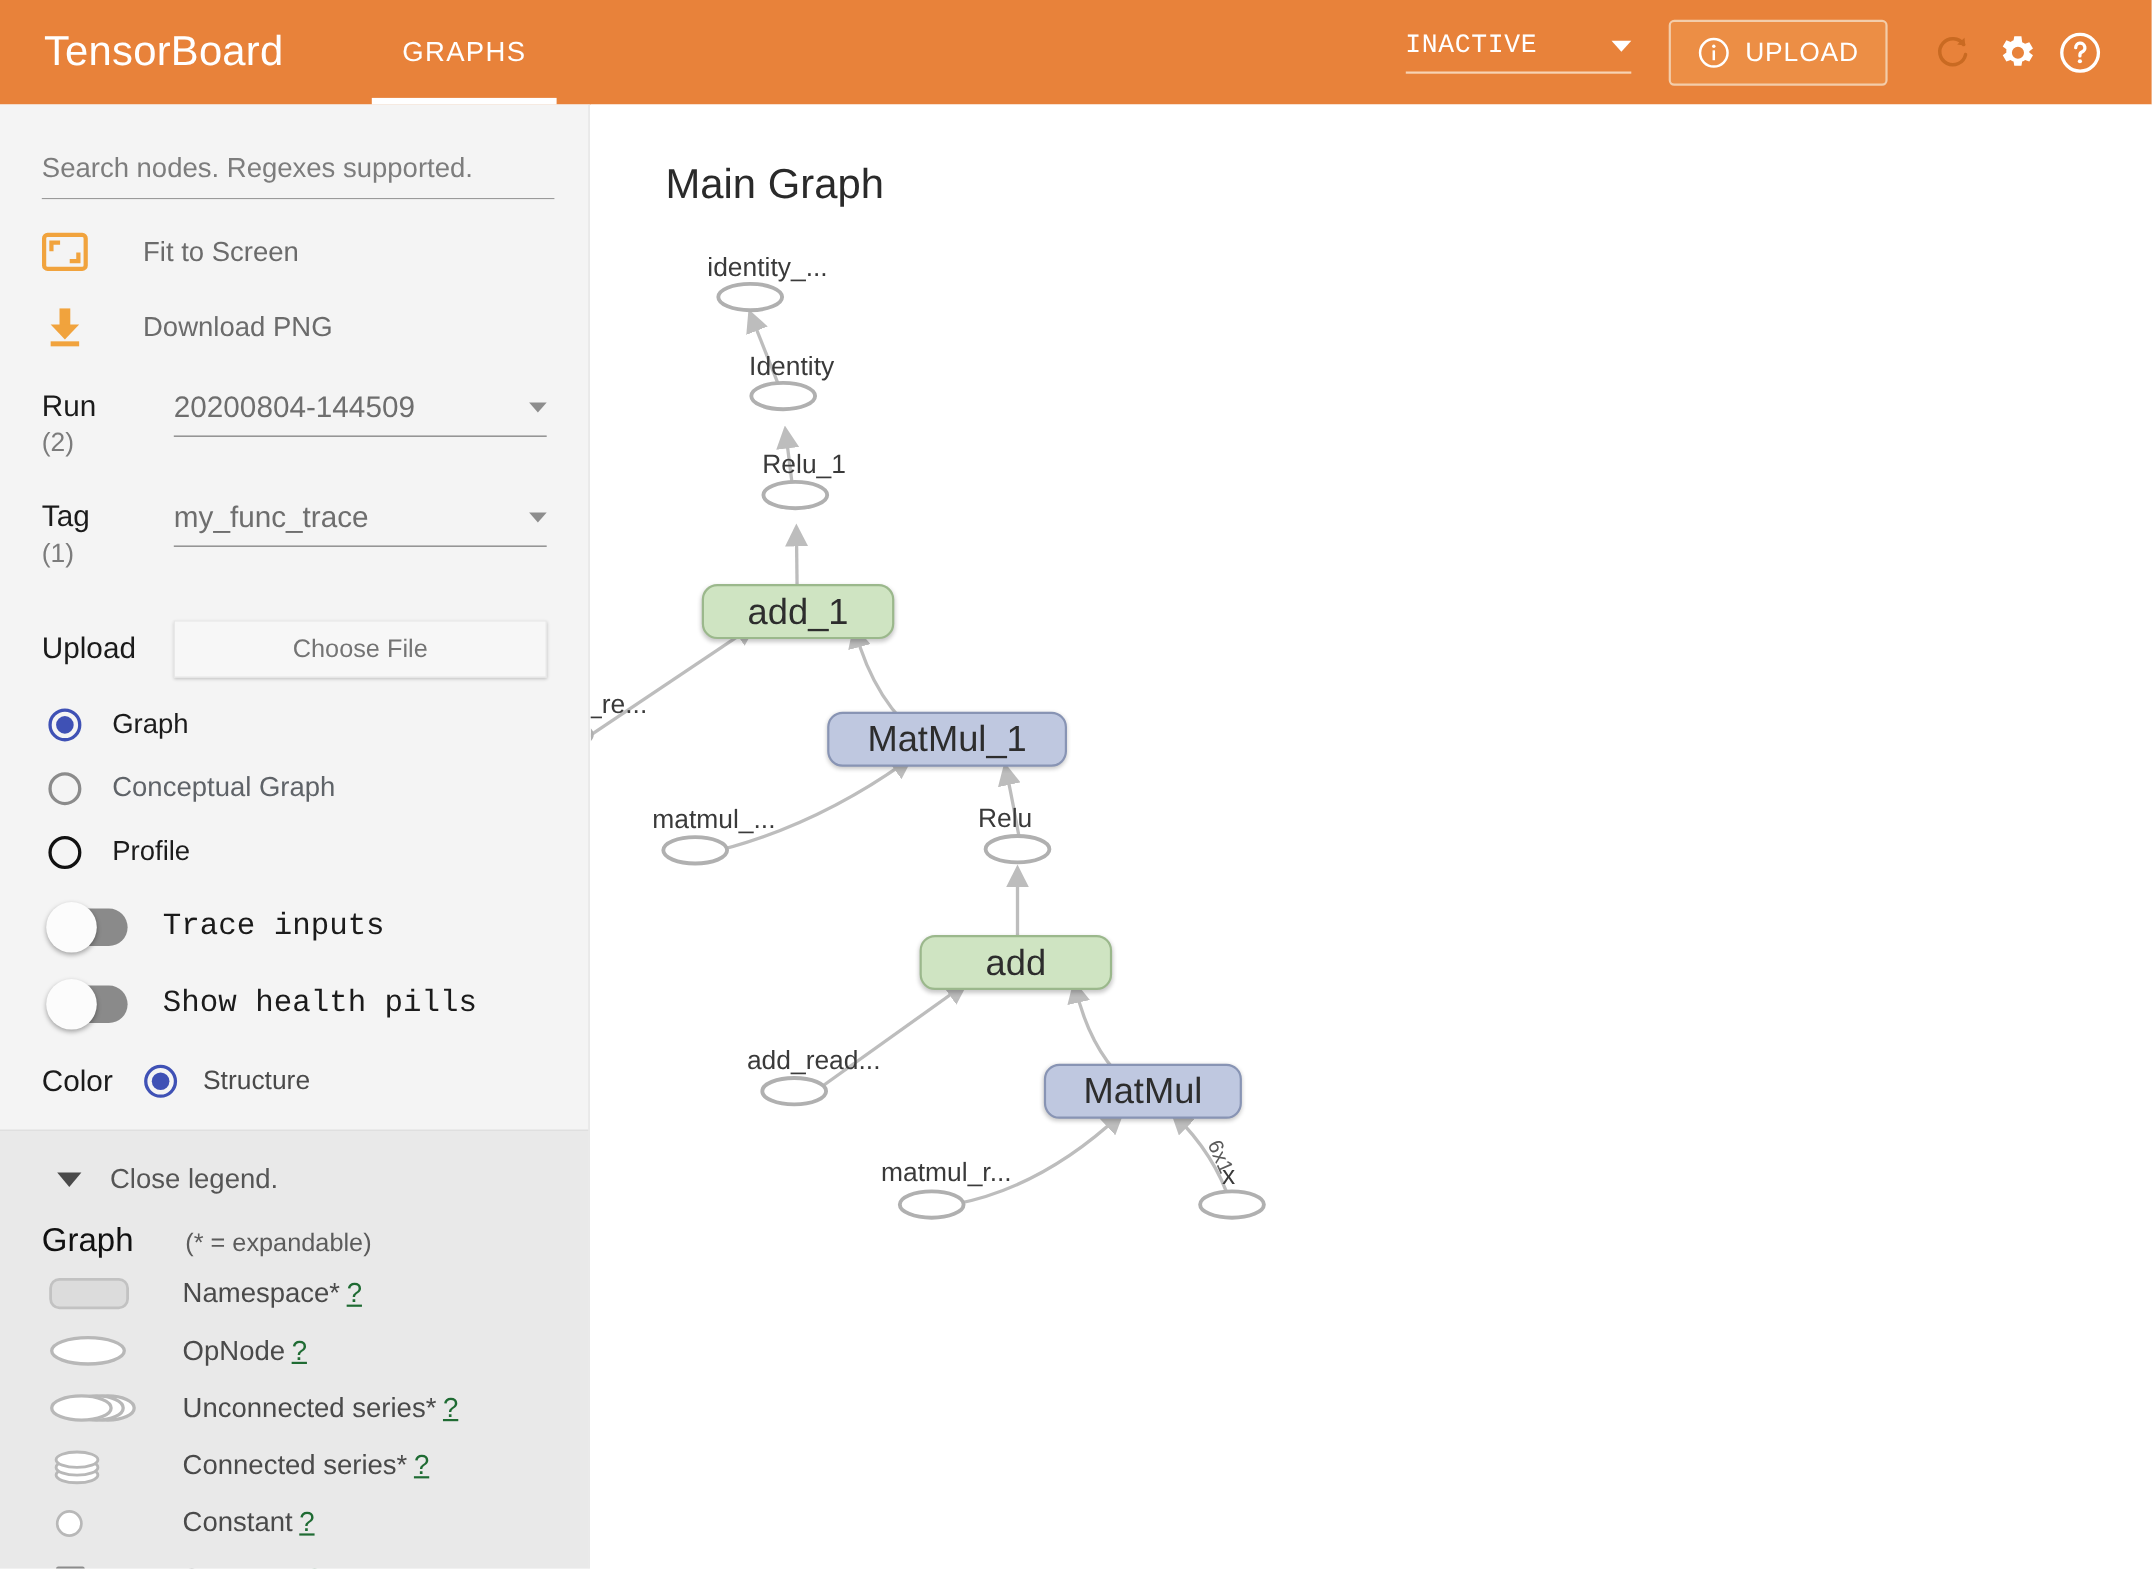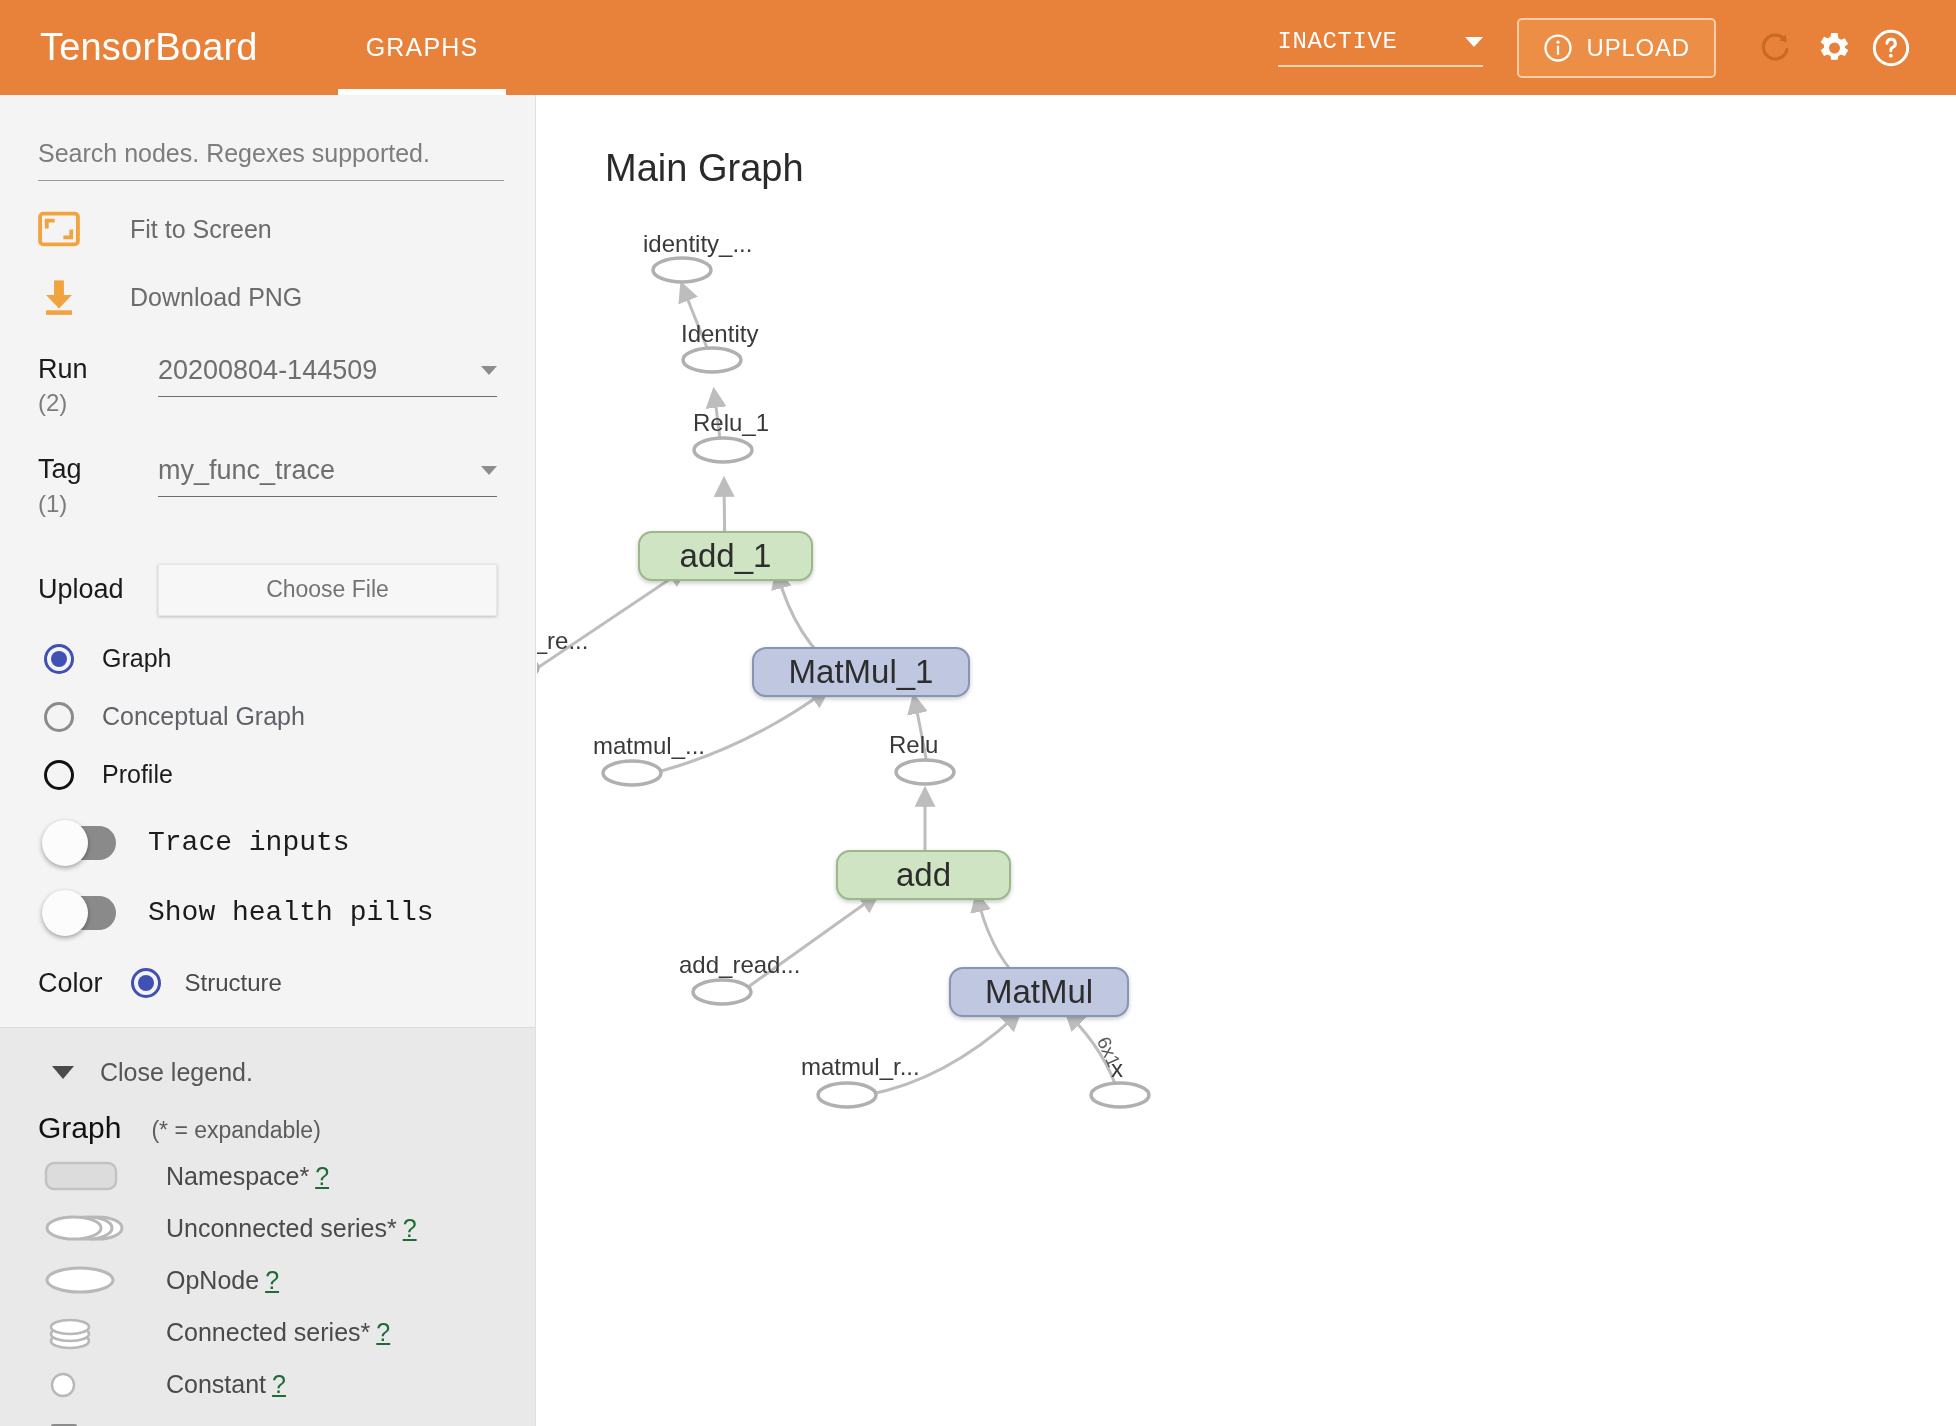--- a/index.html
+++ b/index.html
@@ -172,21 +172,21 @@
   }
   .legend-close { display: flex; align-items: center; cursor: pointer; }
   .chev-down {
     width: 0; height: 0; margin-left: 14px;
     border-left: 11px solid transparent; border-right: 11px solid transparent;
     border-top: 13px solid #4a4a4a;
   }
   .legend-close-label { font-size: 25px; color: #555555; margin-left: 26px; }
   .legend-head { display: flex; align-items: baseline; margin-top: 24px; }
   .legend-title { font-size: 30px; color: #111111; }
-  .legend-note { font-size: 23px; color: #5c5c5c; margin-left: 30px; }
+  .legend-note { font-size: 23px; color: #5c5c5c; margin-left: 47px; }
   .legend-item { display: flex; align-items: center; margin-top: 12px; height: 40px; }
   .legend-swatch { width: 92px; display: flex; align-items: center; justify-content: flex-start; margin-left: 6px; }
   .legend-text { font-size: 25px; color: #4a4a4a; margin-left: 30px; }
   .qmark { color: #1f6b33; text-decoration: underline; cursor: pointer; margin-left: 6px; }
 
   
   .main {
     position: absolute; top: 95px; left: 537px;
     width: 1419px; height: 1331px;
     background: #ffffff;
@@ -381,36 +381,36 @@
       <span class="legend-swatch">
         <svg width="76" height="34" viewBox="0 0 76 34">
           <rect x="2" y="3" width="70" height="26" rx="8" fill="#dcdcdc" stroke="#c2c2c2" stroke-width="2.5"></rect>
         </svg>
       </span>
       <span class="legend-text"><span>Namespace*</span><span class="qmark">?</span></span>
     </div>
 
     <div class="legend-item">
       <span class="legend-swatch">
+        <svg width="76" height="34" viewBox="0 0 76 34">
+          <ellipse cx="36" cy="16" rx="33" ry="12" fill="#ffffff" stroke="#b8b8b8" stroke-width="3"></ellipse>
+        </svg>
+      </span>
+      <span class="legend-text"><span>OpNode</span><span class="qmark">?</span></span>
+    </div>
+
+    <div class="legend-item">
+      <span class="legend-swatch">
         <svg width="86" height="34" viewBox="0 0 86 34">
           <ellipse cx="54" cy="16" rx="24" ry="11" fill="#ffffff" stroke="#b8b8b8" stroke-width="3"></ellipse>
           <ellipse cx="44" cy="16" rx="24" ry="11" fill="#ffffff" stroke="#b8b8b8" stroke-width="3"></ellipse>
           <ellipse cx="30" cy="16" rx="27" ry="11" fill="#ffffff" stroke="#b8b8b8" stroke-width="3"></ellipse>
         </svg>
       </span>
       <span class="legend-text"><span>Unconnected series*</span><span class="qmark">?</span></span>
-    </div>
-
-    <div class="legend-item">
-      <span class="legend-swatch">
-        <svg width="76" height="34" viewBox="0 0 76 34">
-          <ellipse cx="36" cy="16" rx="33" ry="12" fill="#ffffff" stroke="#b8b8b8" stroke-width="3"></ellipse>
-        </svg>
-      </span>
-      <span class="legend-text"><span>OpNode</span><span class="qmark">?</span></span>
     </div>
 
     <div class="legend-item">
       <span class="legend-swatch">
         <svg width="76" height="38" viewBox="0 0 76 38">
           <ellipse cx="26" cy="27" rx="19" ry="7" fill="#ffffff" stroke="#b8b8b8" stroke-width="2.6"></ellipse>
           <ellipse cx="26" cy="20" rx="19" ry="7" fill="#ffffff" stroke="#b8b8b8" stroke-width="2.6"></ellipse>
           <ellipse cx="26" cy="13" rx="19" ry="7" fill="#ffffff" stroke="#b8b8b8" stroke-width="2.6"></ellipse>
         </svg>
       </span>

